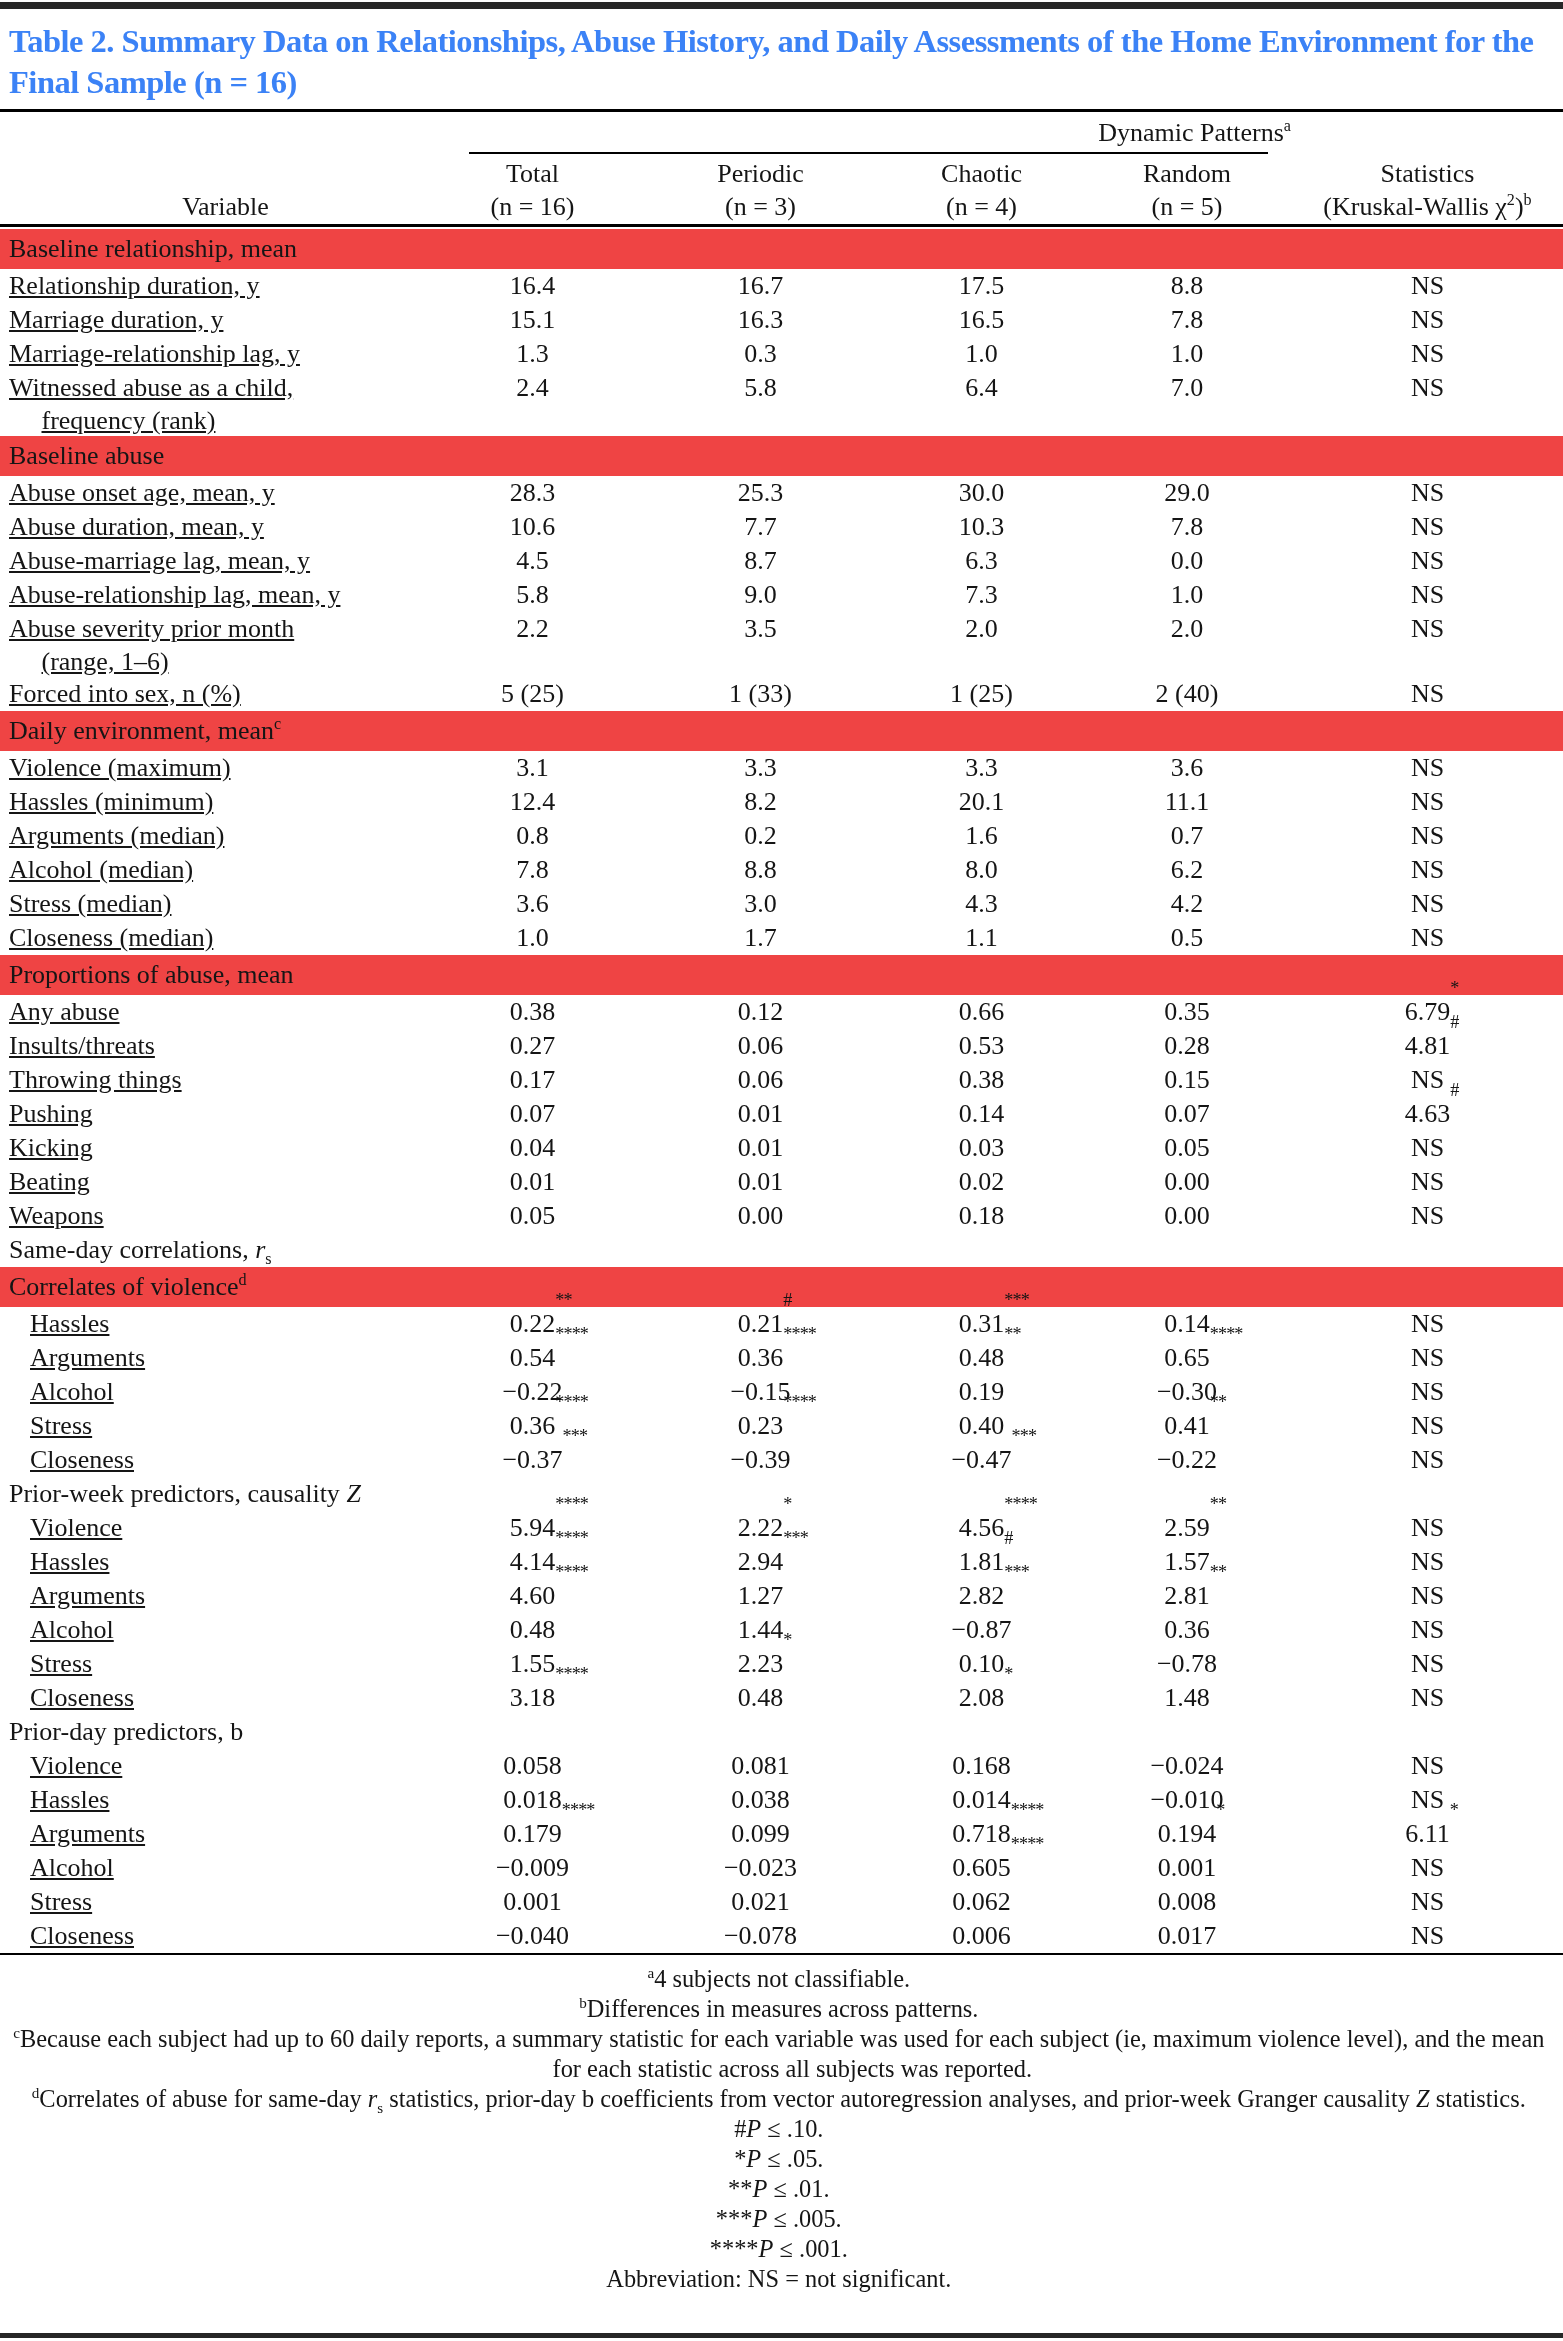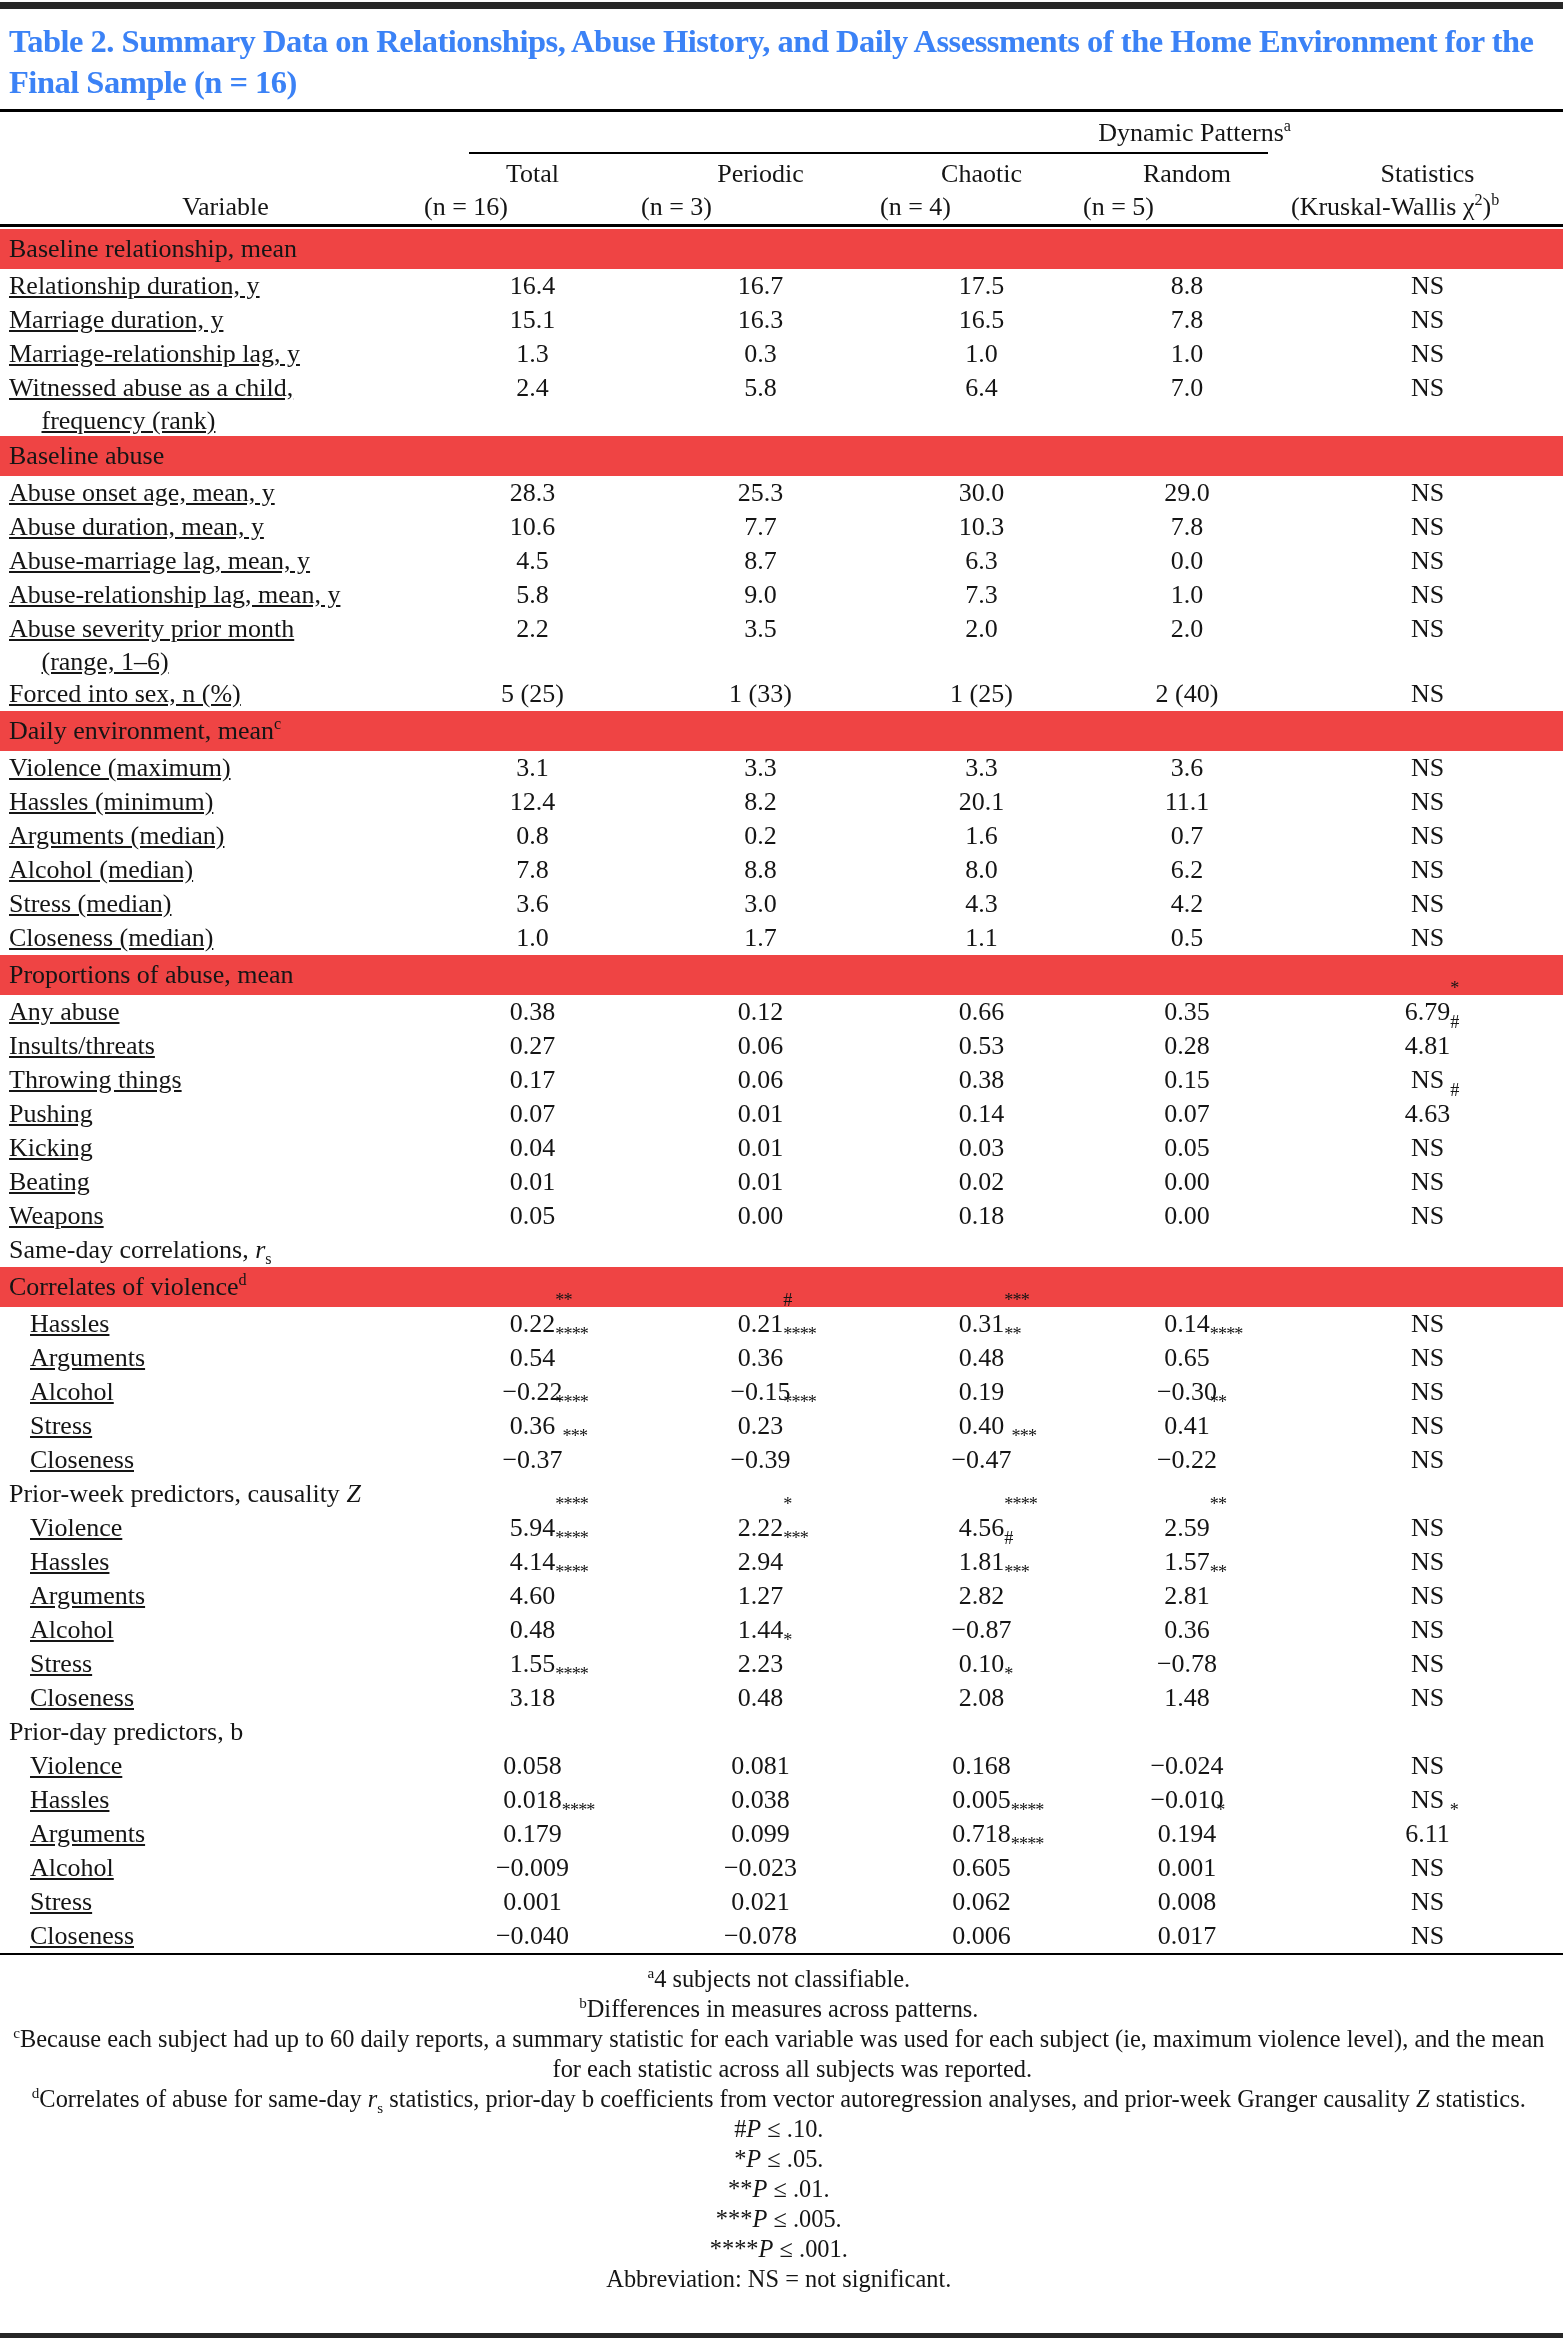--- a/index.html
+++ b/index.html
@@ -16,21 +16,21 @@
   }
   .rule-heavy{border-top:3.6px solid #000;}
   .rule-light{border-top:2.7px solid #000;}
 
   
   .grid-cols{display:grid;grid-template-columns:424px 217px 239px 203px 208px 273px;}
   .header-grid{grid-template-rows:auto auto auto auto;}
   .spanner-cell{grid-column:2/6;grid-row:1;text-align:right;font-size:26px;padding-top:5.4px;line-height:31px;}
   .spanner-rule{grid-column:2/6;grid-row:2;border-bottom:2.7px solid #000;margin:1.8px 22.6px 0 45px;height:1.8px;}
   .h-name{grid-row:3;text-align:center;font-size:26px;line-height:32.5px;padding-top:3.6px;}
-  .h-sub{grid-row:4;text-align:left;font-size:26px;line-height:34px;}
+  .h-sub{grid-row:4;text-align:center;font-size:26px;line-height:34px;}
   .h-variable{grid-column:1;grid-row:4;align-self:end;text-align:center;padding-left:27px;font-size:26px;line-height:34px;}
   .c2{grid-column:2}.c3{grid-column:3}.c4{grid-column:4}.c5{grid-column:5}.c6{grid-column:6}
 
   sup{font-size:0.62em;line-height:0;vertical-align:super;}
   sub{font-size:0.62em;line-height:0;vertical-align:sub;}
 
   
   #table-body{padding-top:1.8px;}
   .t-row{display:grid;grid-template-columns:424px 217px 239px 203px 208px 273px;}
   .sec{grid-column:1/-1;background:#ef4444;height:40px;line-height:40px;padding-left:9px;font-size:26px;}
@@ -377,21 +377,21 @@
       <div class="cell"><span class="v">0.058</span></div>
       <div class="cell"><span class="v">0.081</span></div>
       <div class="cell"><span class="v">0.168</span></div>
       <div class="cell"><span class="v">−0.024</span></div>
       <div class="cell"><span class="v">NS</span></div>
     </div>
     <div class="t-row">
       <div class="lab indent"><span>Hassles</span></div>
       <div class="cell"><span class="v">0.018</span></div>
       <div class="cell"><span class="v">0.038</span></div>
-      <div class="cell"><span class="v">0.005</span></div>
+      <div class="cell"><span class="v">0.014</span></div>
       <div class="cell"><span class="v">−0.010</span></div>
       <div class="cell"><span class="v">NS</span></div>
     </div>
     <div class="t-row">
       <div class="lab indent"><span>Arguments</span></div>
       <div class="cell"><span class="v">0.179<sup>****</sup></span></div>
       <div class="cell"><span class="v">0.099</span></div>
       <div class="cell"><span class="v">0.718<sup>****</sup></span></div>
       <div class="cell"><span class="v">0.194<sup>*</sup></span></div>
       <div class="cell"><span class="v">6.11<sup>*</sup></span></div>

